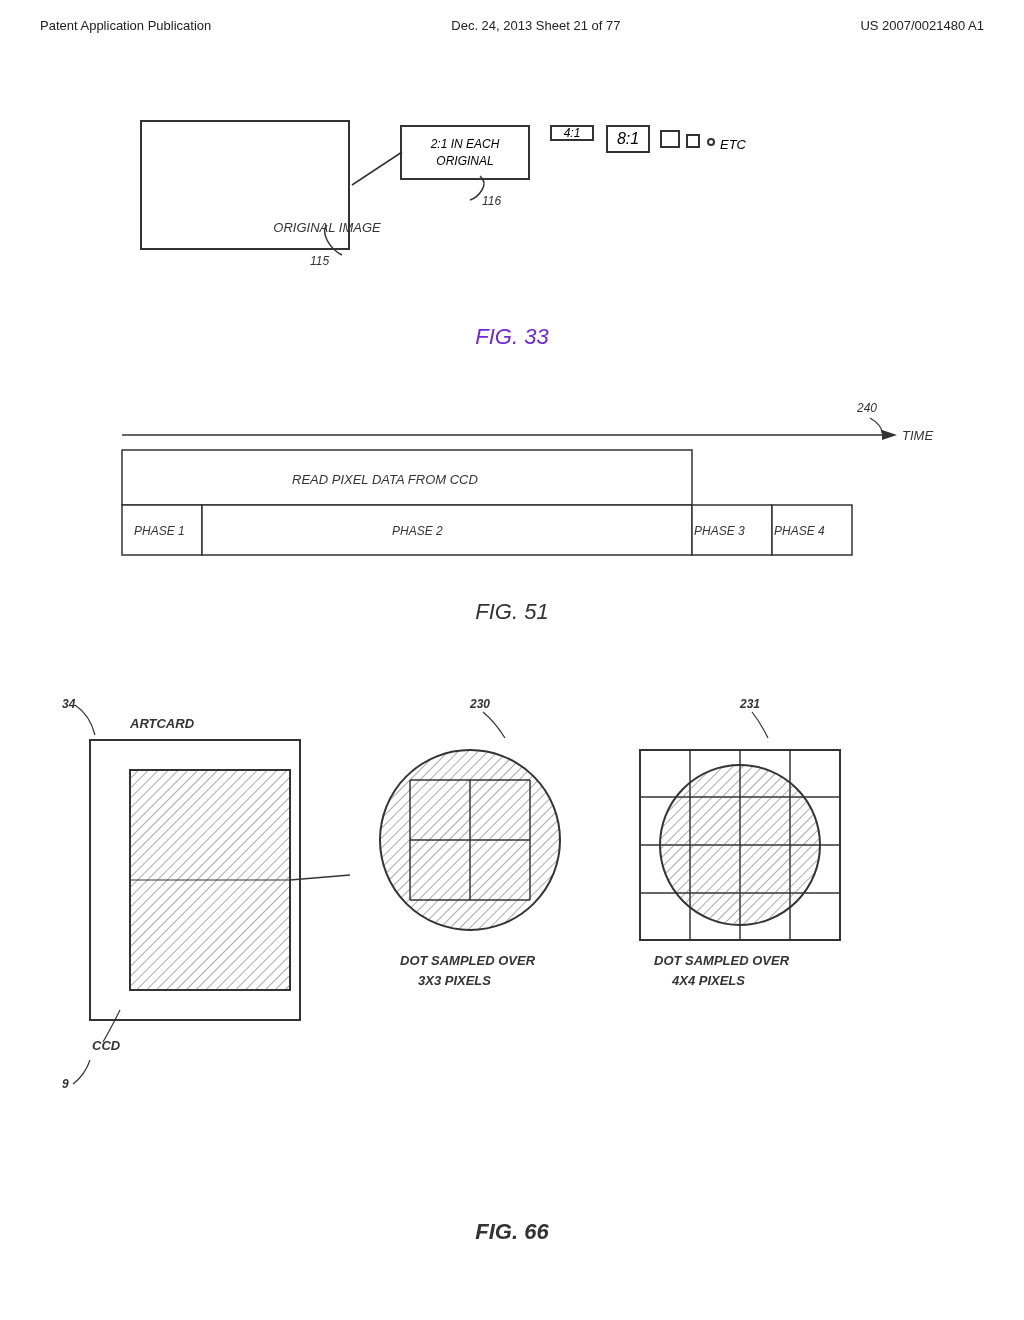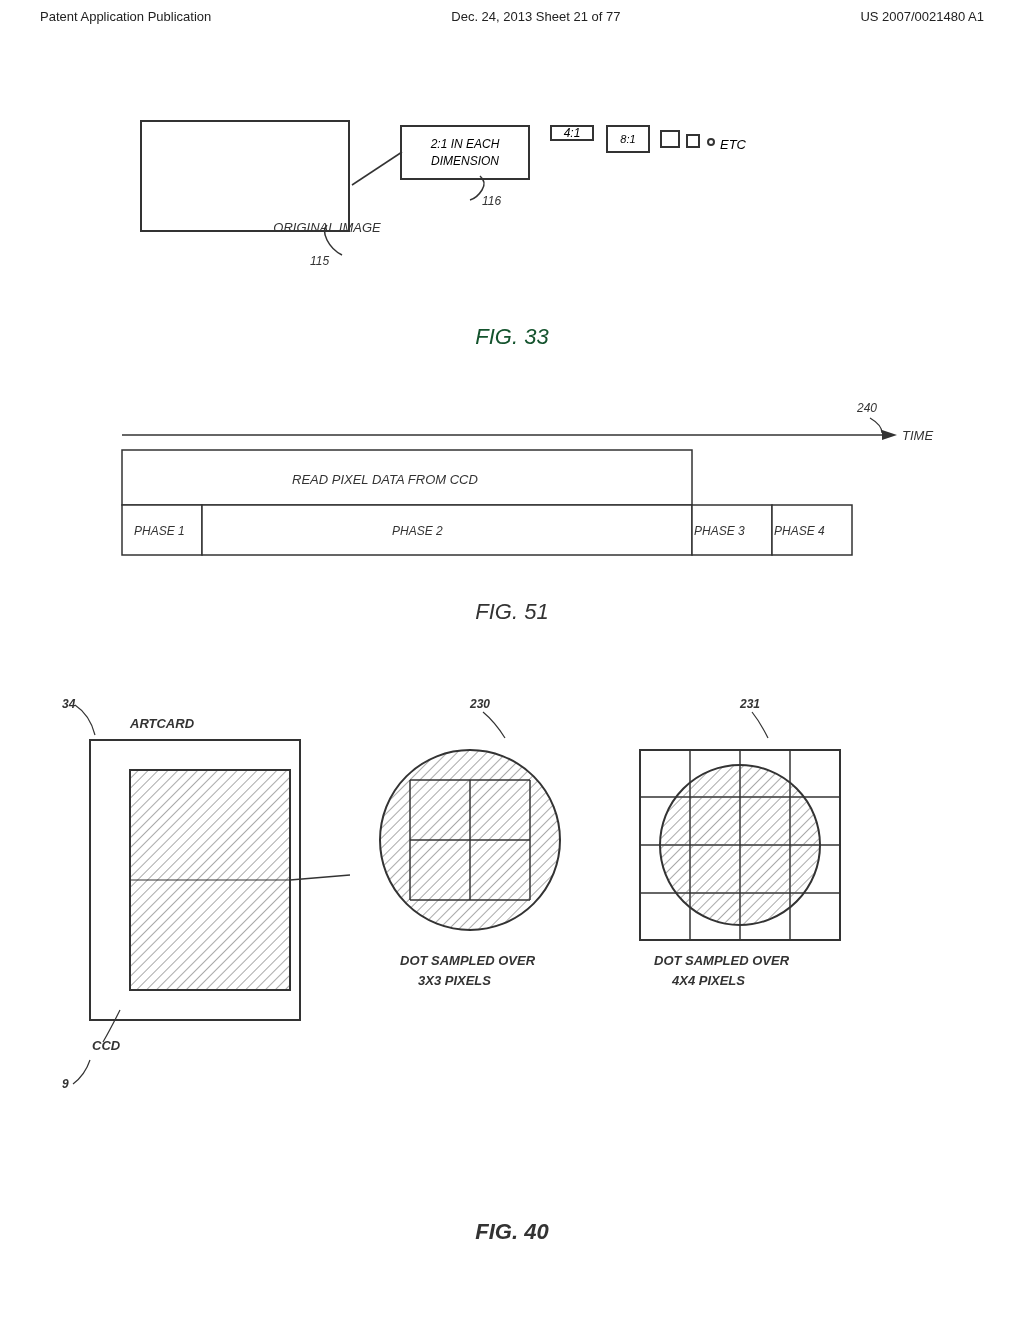--- a/index.html
+++ b/index.html
@@ -9,40 +9,40 @@
       background: #fff;
       font-family: Arial, sans-serif;
       position: relative;
       overflow: hidden;
     }
 
     .page-header {
       display: flex;
       justify-content: space-between;
       align-items: center;
-      padding: 9px 40px 10px 40px;
+      padding: 18px 40px 10px 40px;
       font-size: 13px;
       color: #222;
     }
 
     
     .fig33-container {
       position: absolute;
       top: 80px;
       left: 60px;
       right: 60px;
       height: 280px;
     }
 
     .original-image-box {
       position: absolute;
       left: 80px;
       top: 40px;
       width: 210px;
-      height: 112px;
+      height: 130px;
       border: 2px solid #333;
     }
 
     .dimension-box {
       position: absolute;
       left: 340px;
       top: 45px;
       width: 130px;
       height: 55px;
       border: 2px solid #333;
@@ -144,21 +144,21 @@
       text-align: center;
     }
 
     .fig33-label {
       position: absolute;
       bottom: 10px;
       left: 50%;
       transform: translateX(-50%);
       font-size: 22px;
       font-style: italic;
-      color: #14532d;
+      color: #6d28d9;
     }
 
     
     .fig34-container {
       position: absolute;
       top: 390px;
       left: 60px;
       right: 60px;
       height: 240px;
     }
@@ -212,29 +212,29 @@
 </div>
 
 <div class="fig33-container">
 
   <div class="original-image-box">
     <div class="original-image-text">ORIGINAL IMAGE</div>
   </div>
 
   <div class="dimension-box">
     <span style="white-space:pre-line;font-style:italic;font-size:12px;">2:1 IN EACH
-DIMENSION</span>
+ORIGINAL</span>
   </div>
 
   <div class="ratio-41-box">
     <span style="font-style:italic;font-size:12px;">4:1</span>
   </div>
 
   <div class="ratio-81-box">
-    <span style="font-size:11px;">8:1</span>
+    <span style="font-size:16px;">8:1</span>
   </div>
 
   <div class="small-rect-1"></div>
   <div class="small-rect-2"></div>
   <div class="small-dot"></div>
 
   <div class="etc-label">ETC</div>
 
   <svg class="fig33-svg" viewBox="0 0 900 280" xmlns="http://www.w3.org/2000/svg">
 
@@ -351,14 +351,14 @@
         <circle cx="110" cy="105" r="80"></circle>
       </clipPath>
       <circle cx="110" cy="105" r="80" fill="url(#hatch)" stroke="#333" stroke-width="2"></circle>
     </g>
 
     <text x="614" y="295" font-size="13" font-style="italic" fill="#333">DOT SAMPLED OVER</text>
     <text x="632" y="315" font-size="13" font-style="italic" fill="#333">4X4 PIXELS</text>
 
   </svg>
 
-  <div class="fig35-label">FIG. 40</div>
+  <div class="fig35-label">FIG. 66</div>
 </div>
 
 </body></html>

